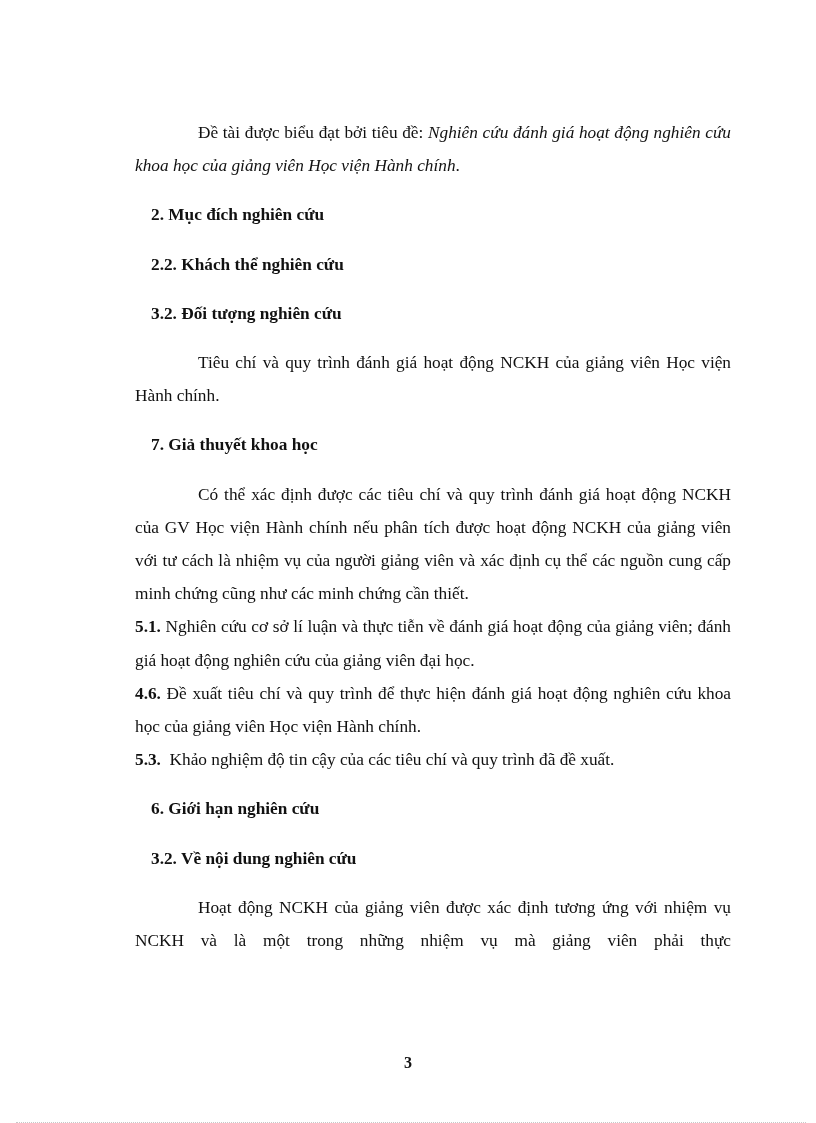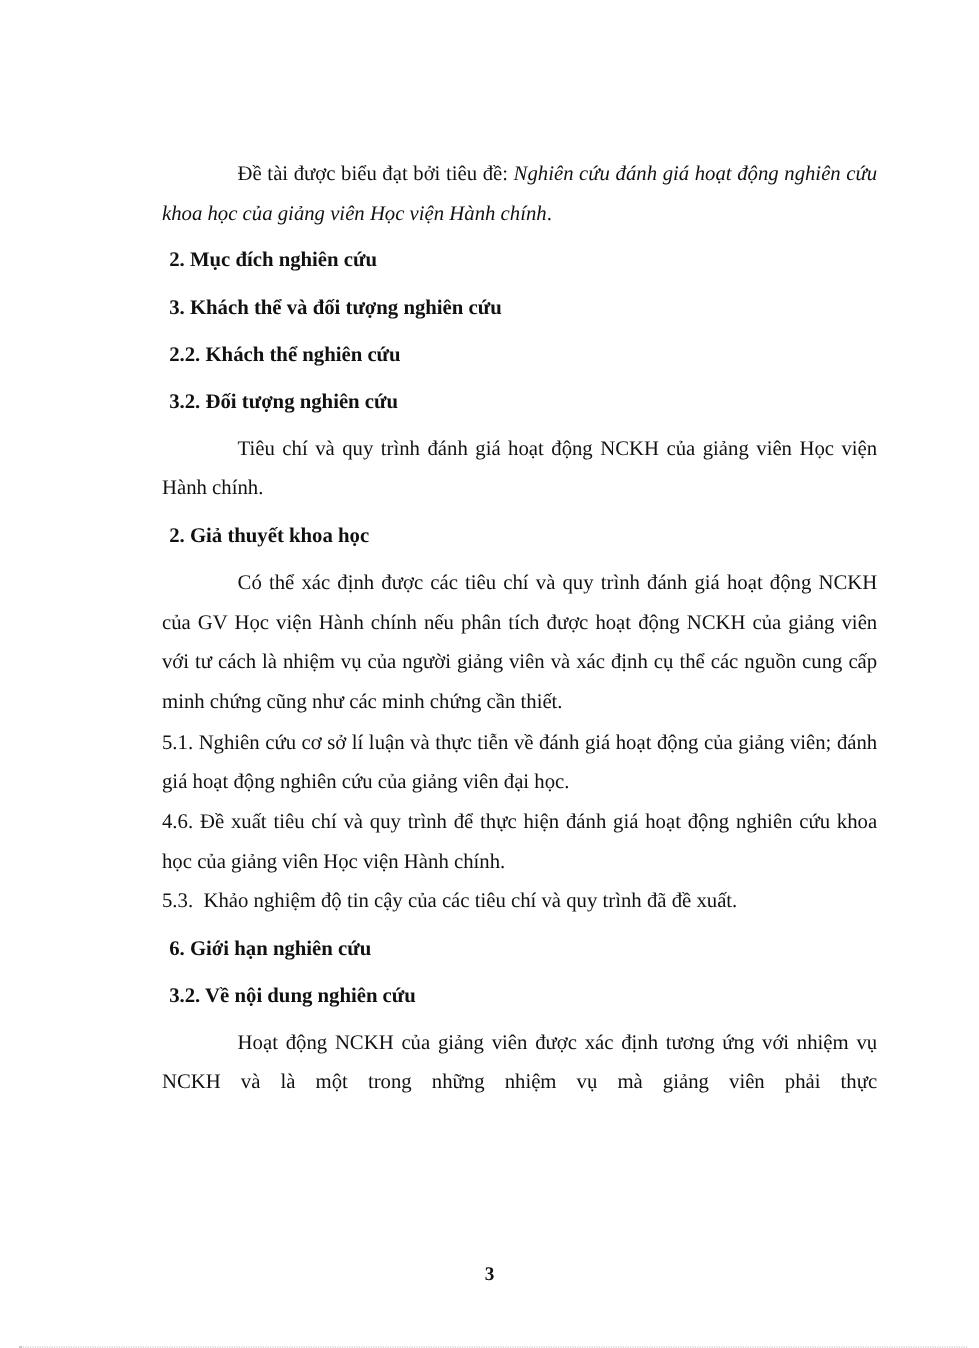--- a/index.html
+++ b/index.html
@@ -1,42 +1,41 @@
 <!DOCTYPE html>
 <html><head>
 <meta charset="utf-8">
 <style>
   html, body { margin:0; padding:0; background:#ffffff; }
   body { width:816px; height:1123px; position:relative; overflow:hidden;
          font-family:"Liberation Serif", "DejaVu Serif", serif; color:#111; }
-  .page { position:absolute; left:135px; top:128px; width:596px; }
+  .page { position:absolute; left:135px; top:116px; width:596px; }
   .p { font-size:17.3px; line-height:33.2px; text-align:justify; text-align-last:left; margin:0; }
   .indent { text-indent:63px; }
-  .h { font-weight:bold; font-size:17.3px; line-height:33.2px; margin:6px; }
+  .h { font-weight:bold; font-size:17.3px; line-height:33.2px; margin:16px; }
   .it { font-style:italic; }
-  .num { font-weight:normal; }
+  .num { font-weight:bold; }
   .pagenum { position:absolute; left:0; width:816px; top:1054px; text-align:center;
              font-size:16px; font-weight:bold; }
   .dotline { position:absolute; left:16px; right:10px; top:1122px; border-top:1px dotted #c8c8c8; }
 </style>
 </head>
 <body>
 
 <div class="page">
 
   <p class="p indent"><span>Đề tài được biểu đạt bởi tiêu đề: </span><span class="it">Nghiên cứu đánh giá hoạt động nghiên cứu khoa học của giảng viên Học viện Hành chính</span><span>.</span></p>
 
   <p class="h">2. Mục đích nghiên cứu</p>
 
-  <p class="h">3. Khách thể và đối tượng nghiên cứu</p>
   <p class="h">2.2. Khách thể nghiên cứu</p>
   <p class="h">3.2. Đối tượng nghiên cứu</p>
   <p class="p indent">Tiêu chí và quy trình đánh giá hoạt động NCKH của giảng viên Học viện Hành chính.</p>
 
-  <p class="h">2. Giả thuyết khoa học</p>
+  <p class="h">7. Giả thuyết khoa học</p>
   <p class="p indent">Có thể xác định được các tiêu chí và quy trình đánh giá hoạt động NCKH của GV Học viện Hành chính nếu phân tích được hoạt động NCKH của giảng viên với tư cách là nhiệm vụ của người giảng viên và xác định cụ thể các nguồn cung cấp minh chứng cũng như các minh chứng cần thiết.</p>
 
   <p class="p"><span class="num">5.1.</span><span> Nghiên cứu cơ sở lí luận và thực tiễn về đánh giá hoạt động của giảng viên; đánh giá hoạt động nghiên cứu của giảng viên đại học.</span></p>
   <p class="p"><span class="num">4.6.</span><span> Đề xuất tiêu chí và quy trình để thực hiện đánh giá hoạt động nghiên cứu khoa học của giảng viên Học viện Hành chính.</span></p>
   <p class="p" style="white-space:pre;"><span class="num">5.3.</span><span>  Khảo nghiệm độ tin cậy của các tiêu chí và quy trình đã đề xuất.</span></p>
 
   <p class="h">6. Giới hạn nghiên cứu</p>
   <p class="h">3.2. Về nội dung nghiên cứu</p>
   <p class="p indent" style="text-align-last:justify;">Hoạt động NCKH của giảng viên được xác định tương ứng với nhiệm vụ NCKH và là một trong những nhiệm vụ mà giảng viên phải thực</p>
 

